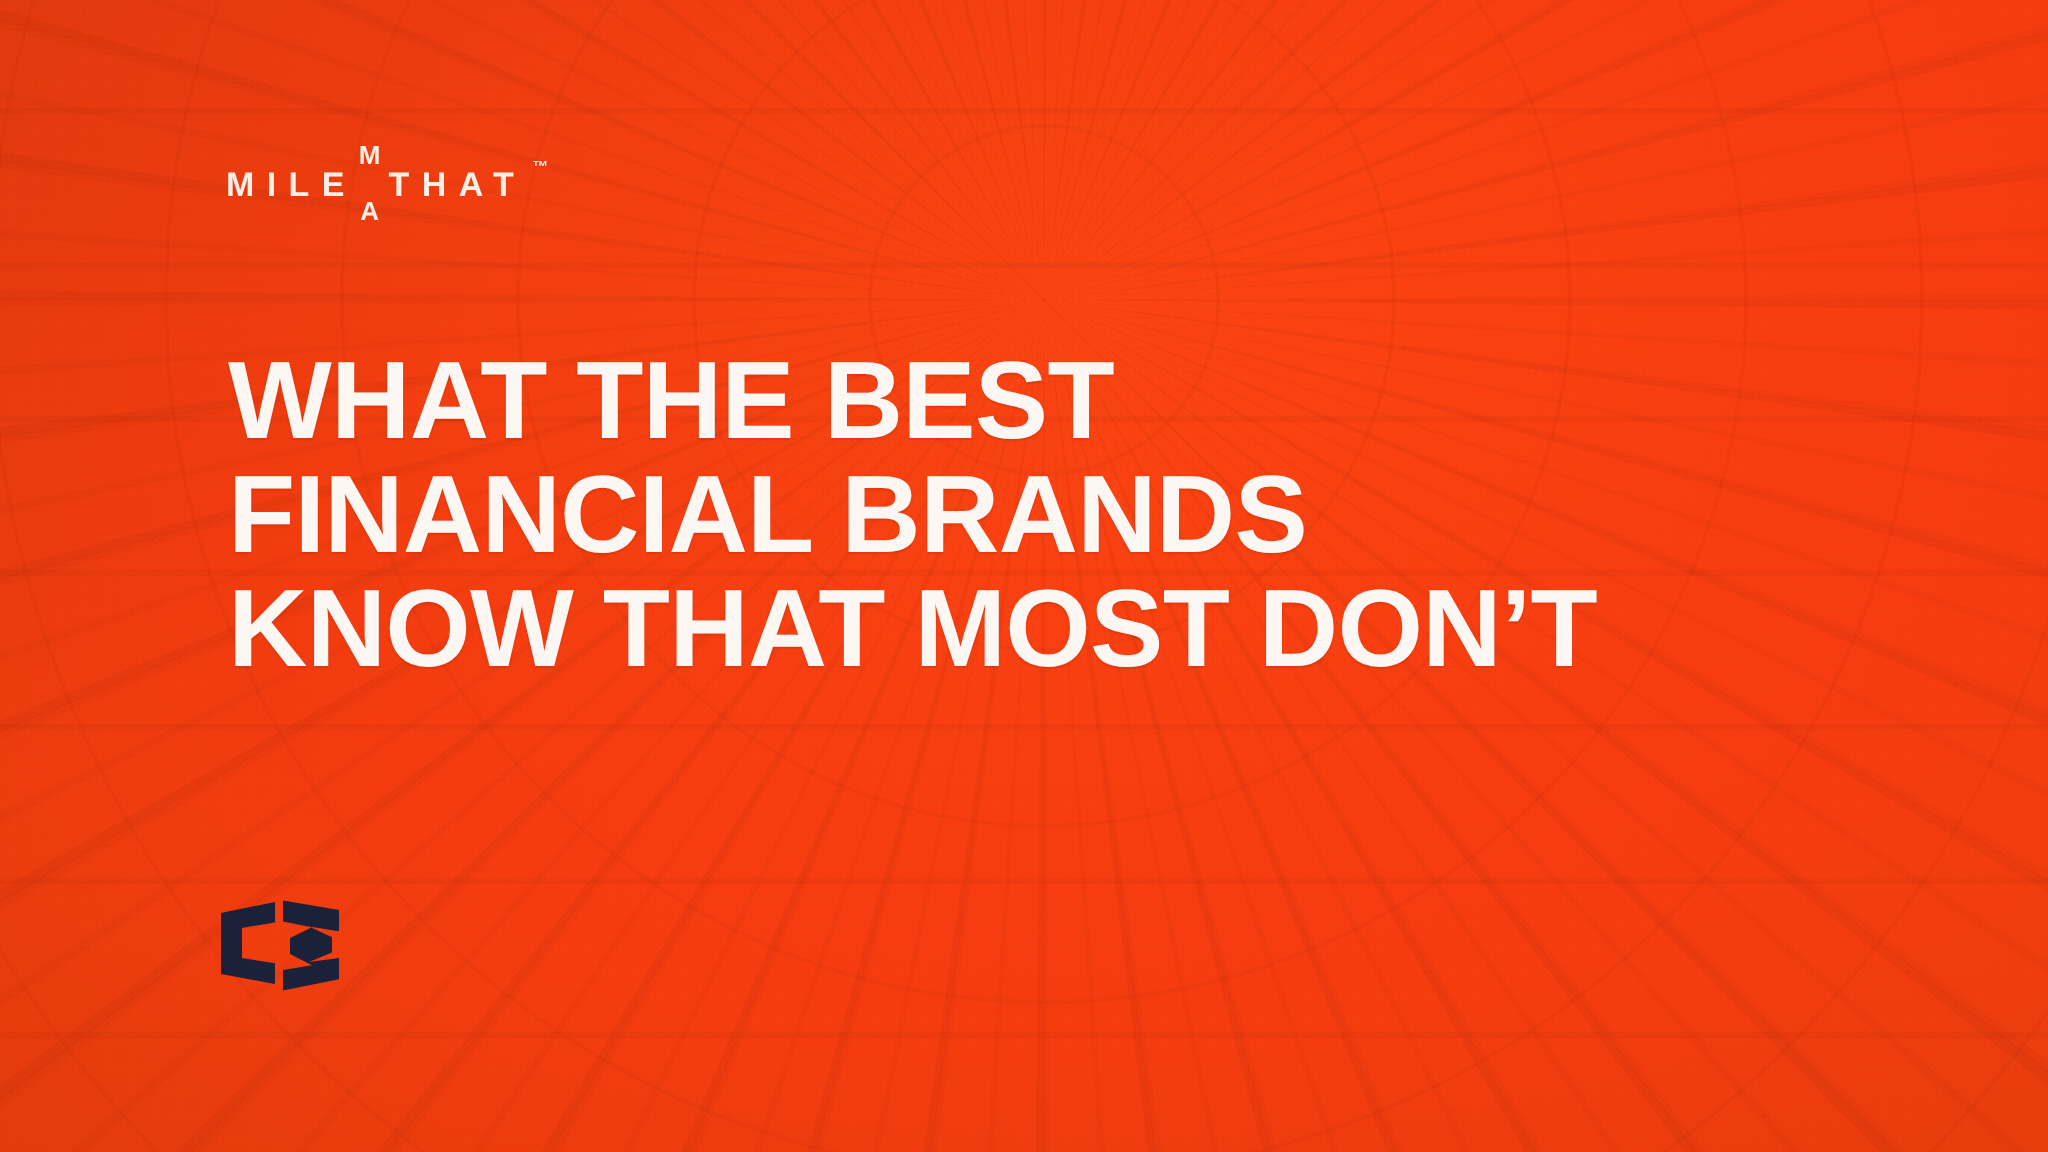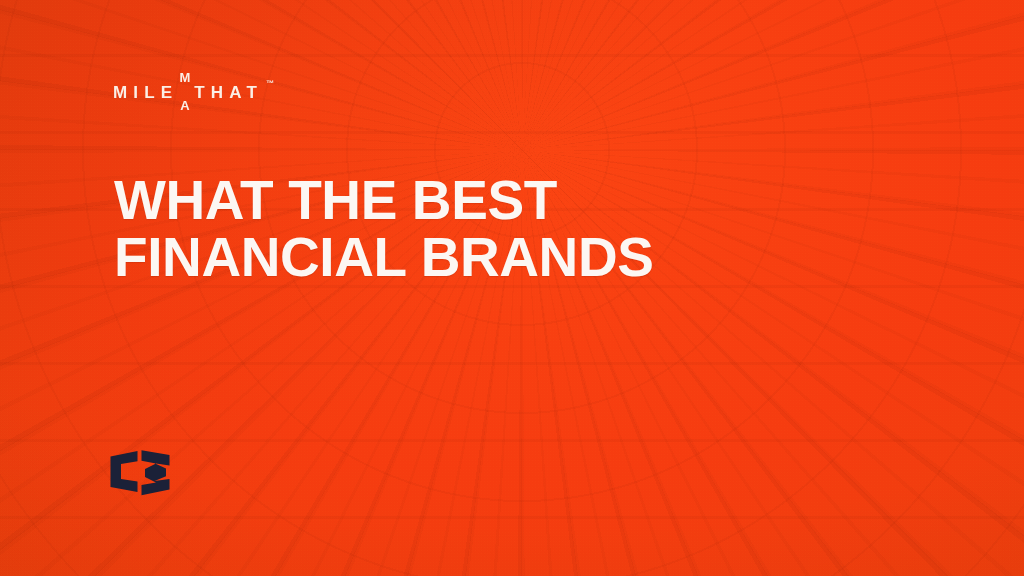--- a/index.html
+++ b/index.html
@@ -196,20 +196,21 @@
       <span class="wm-m">M</span>
       <span class="wm-a">A</span>
     </span>
     <span class="wm-text">THAT</span>
     <span class="wm-tm">™</span>
   </div>
 
   <div id="headline">
     <span class="hl-line">WHAT THE BEST</span>
     <span class="hl-line">FINANCIAL BRANDS</span>
+    <span class="hl-line">KNOW THAT MOST DON’T</span>
   </div>
 
   <div id="c3-mark">
     <svg viewBox="0 0 64 50" xmlns="http://www.w3.org/2000/svg" aria-hidden="true">
       <g fill="#1B2138">
 
         <path d="M2.5 8.5 L29.5 3.0 L29.5 13.2 L13.0 16.0 L13.0 31.0 L29.5 33.6 L29.5 44.0 L2.5 39.0 Z"></path>
 
         <path d="M33.5 2.2 L61.5 7.0 L61.5 17.6 L46.5 15.2 L58.0 20.6 L58.0 28.2 L46.5 33.0 L61.5 31.0 L61.5 41.6 L33.5 47.2 L33.5 37.0 L48.0 34.6 L37.0 29.0 L37.0 21.0 L48.0 15.6 L33.5 12.8 Z"></path>
       </g>

